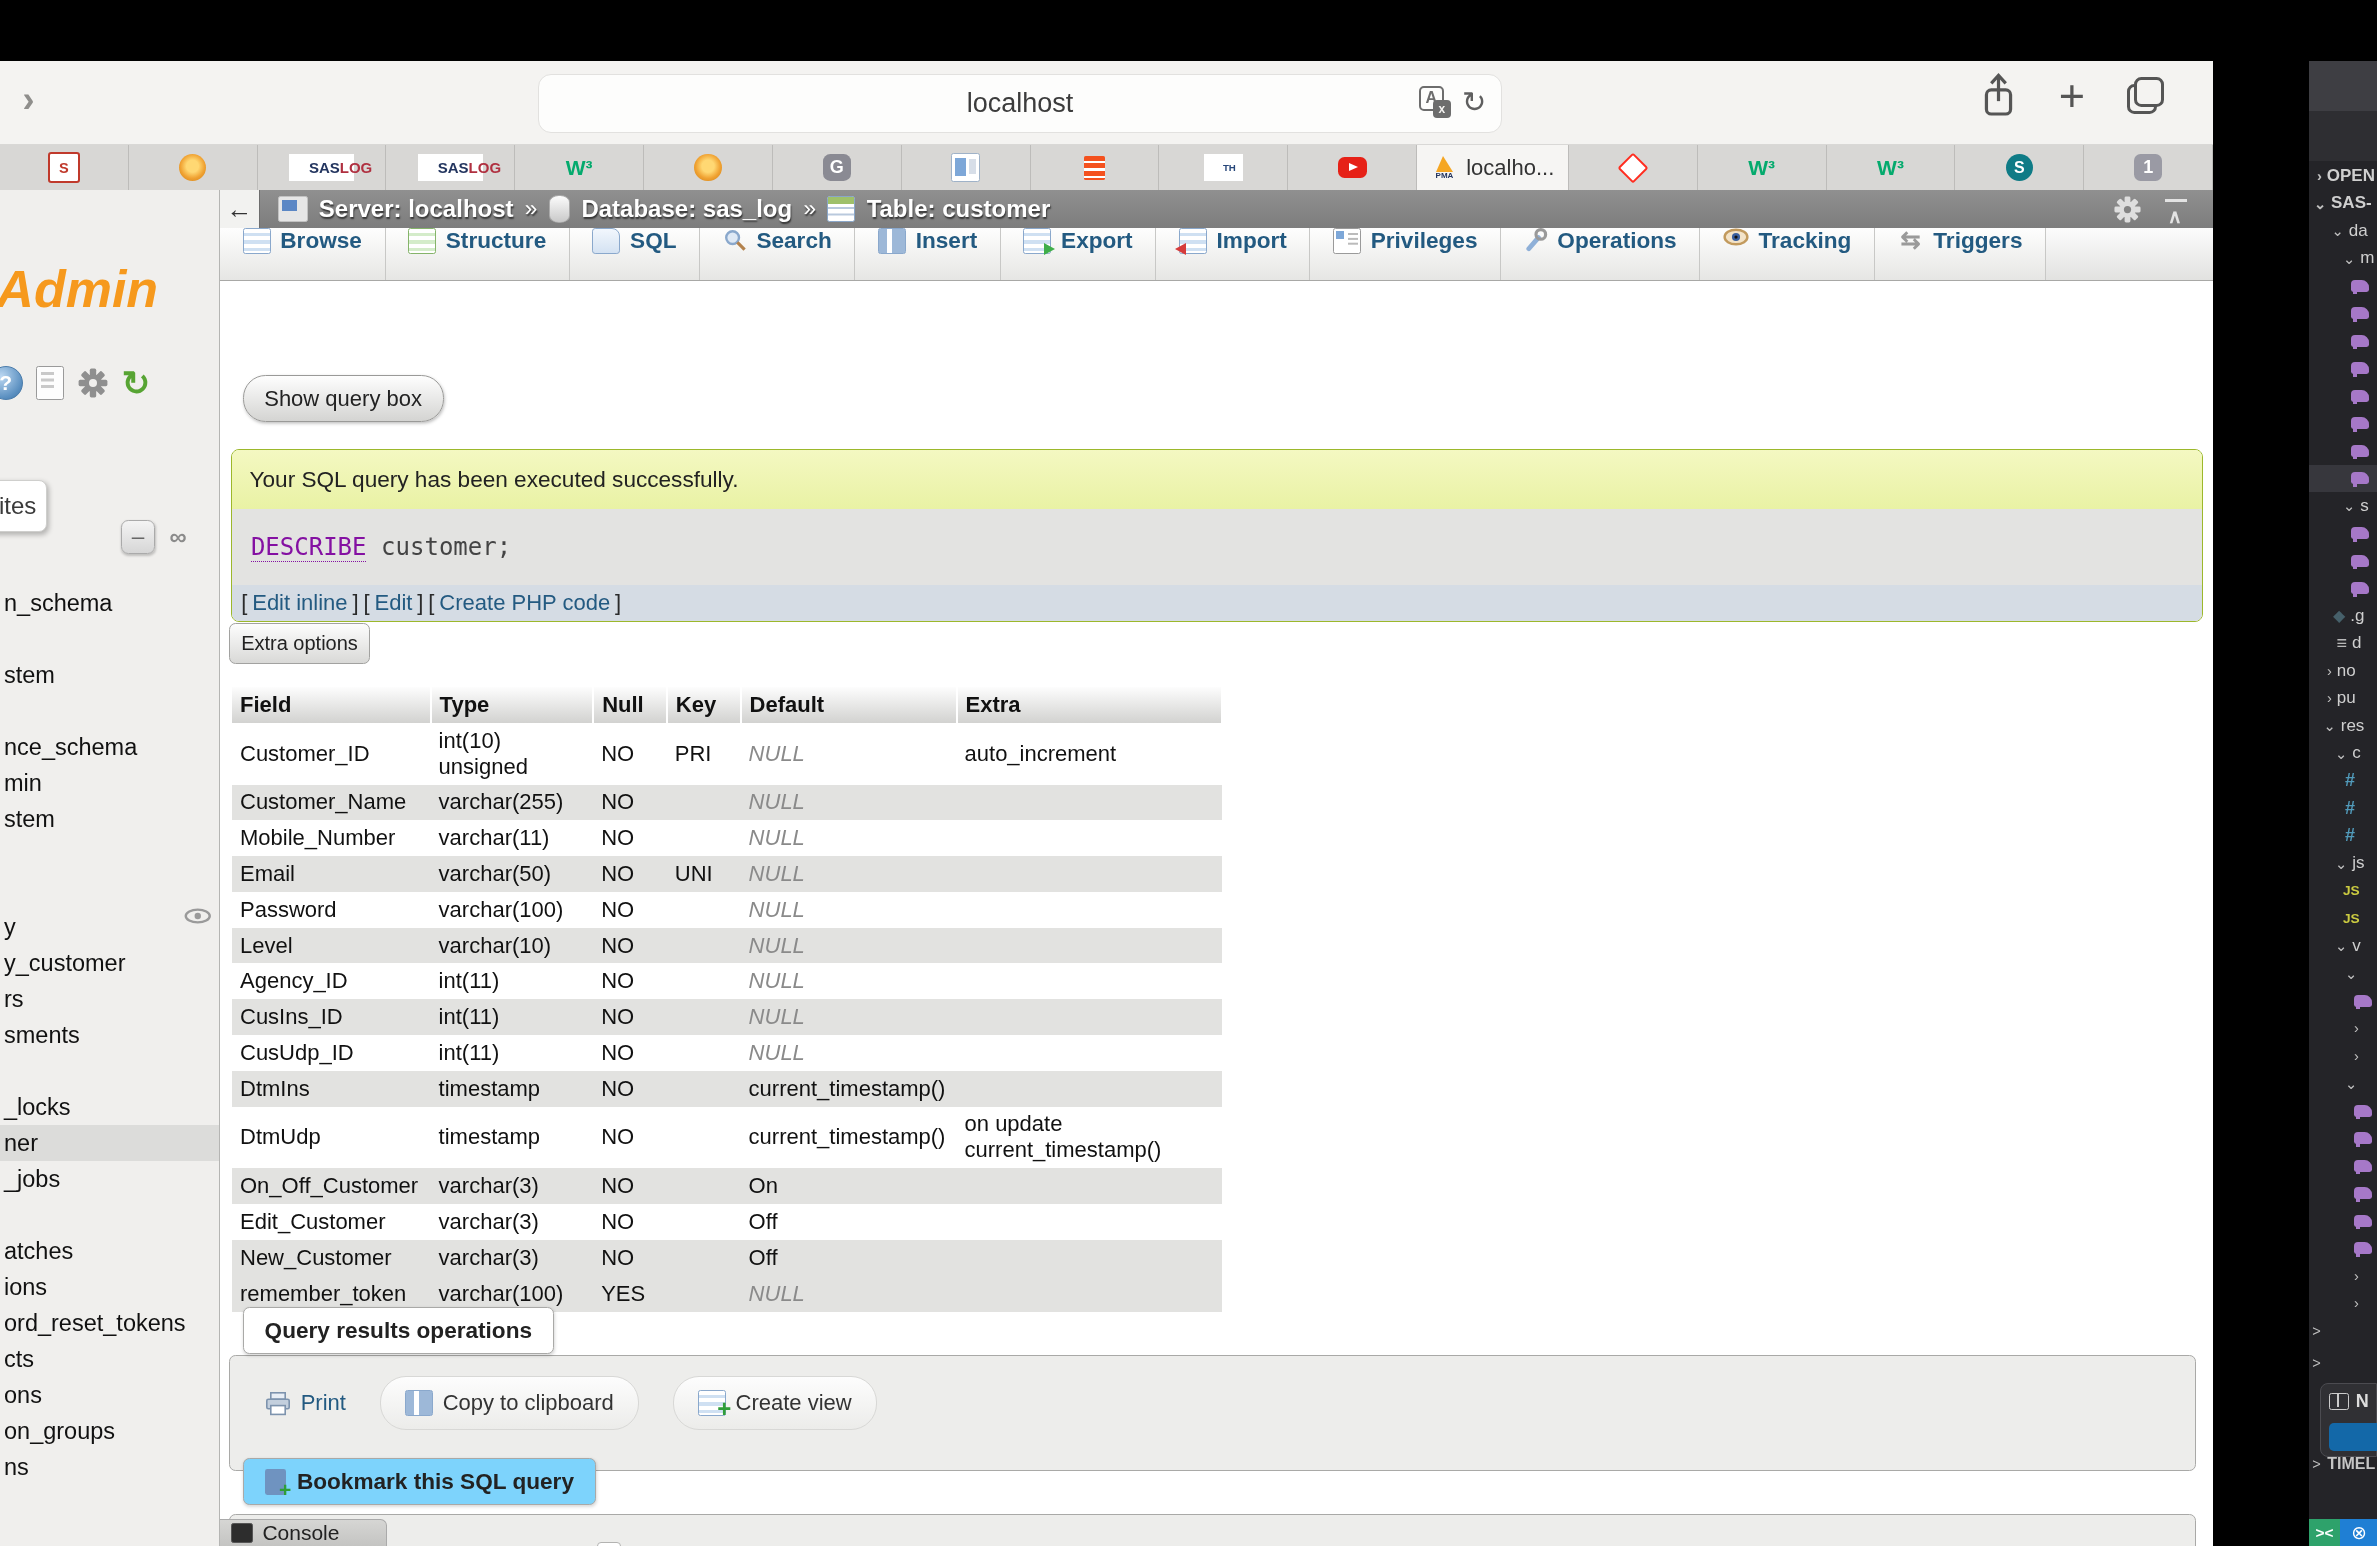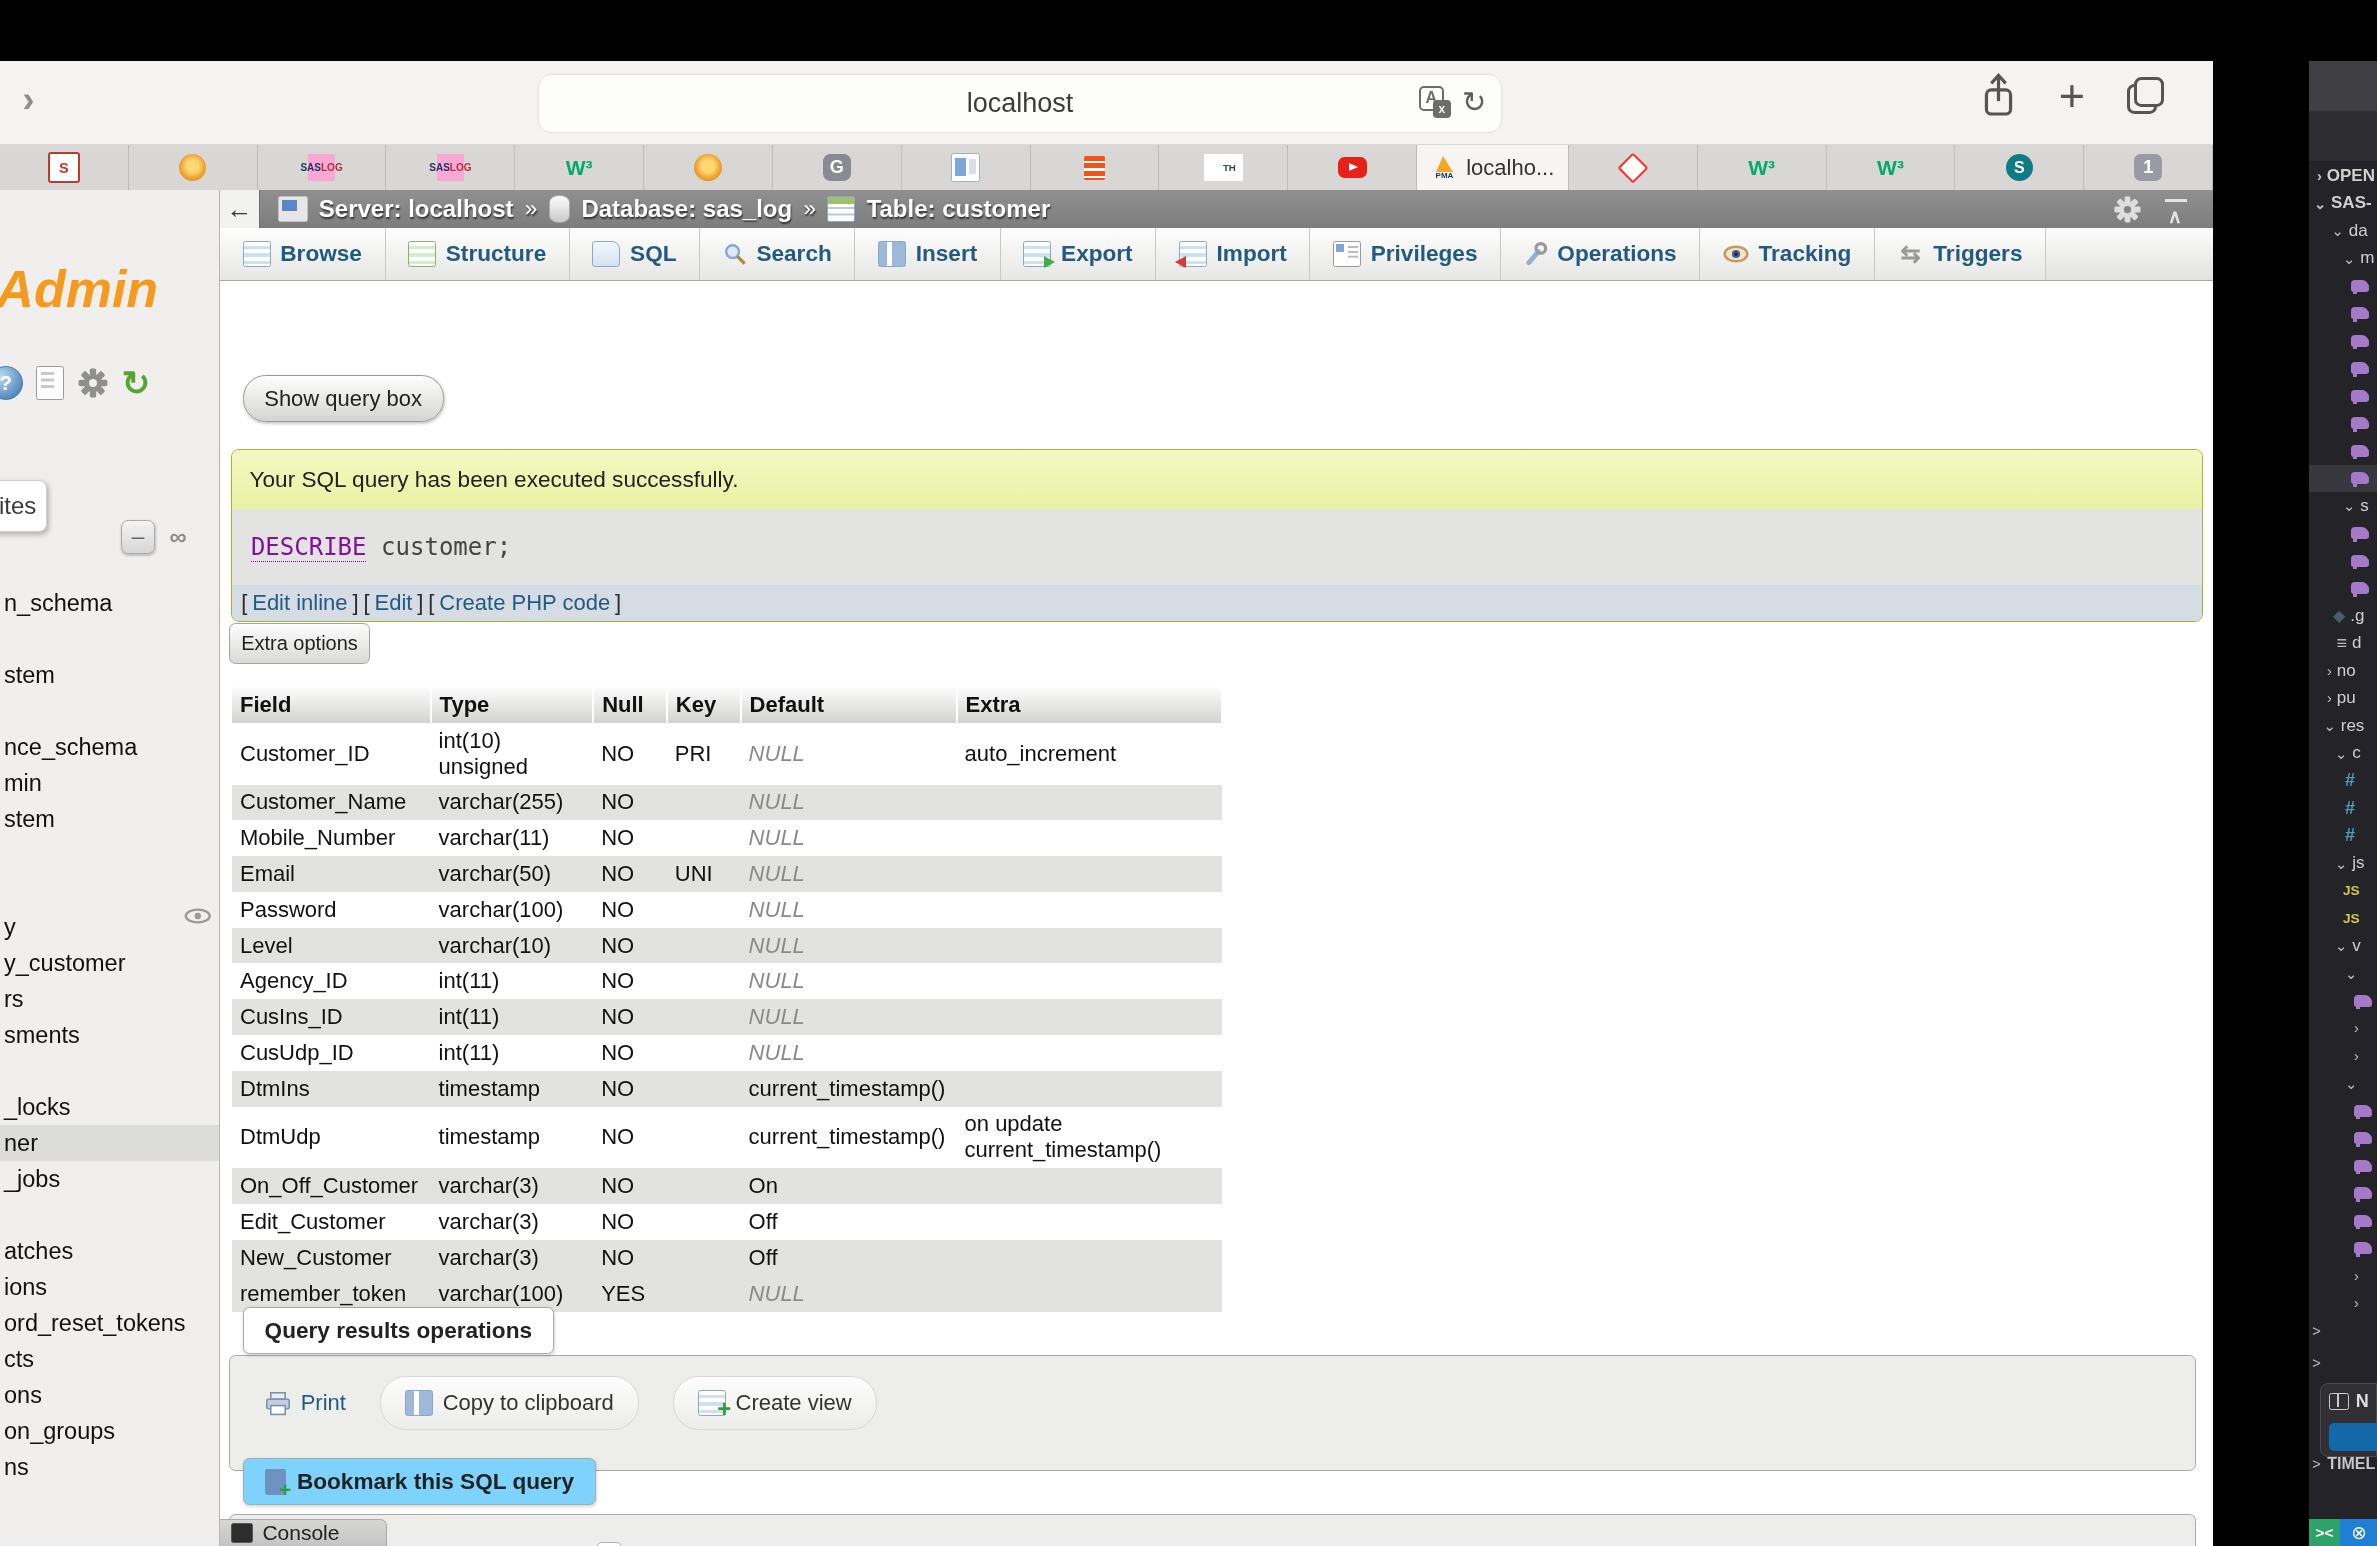--- a/index.html
+++ b/index.html
@@ -28,21 +28,21 @@
   svg.share{display:block;}
 
   
   #tabstrip{left:0;top:84px;width:2213px;height:45px;background:#d8d7d5;display:flex;}
   .tab{flex:1 1 0;border-right:0.8px solid #bdbcba;display:flex;align-items:center;justify-content:center;gap:8px;overflow:hidden;}
   .tab.active{flex:1.18 1 0;background:#f6f5f3;border-right:0.8px solid #bdbcba;}
   .tab .t-label{font-size:22px;color:#333;white-space:nowrap;}
   .fv{width:27.5px;height:27.5px;display:flex;align-items:center;justify-content:center;font-weight:700;}
   .fv-squat{background:#fff;border:2.4px solid #c0392b;color:#c0392b;font-size:14.6px;border-radius:3.2px;}
   .fv-medal{background:radial-gradient(circle at 50% 45%,#ffd873 0 30%,#f0a232 60%,#c97b14 100%);border-radius:50%;}
-  .fv-saslog{background:#f9a8d4;color:#8c1d2f;font-size:10px;letter-spacing:0;}
+  .fv-saslog{background:#ffffff;color:#8c1d2f;font-size:15px;letter-spacing:0;padding-left:38px;}
   .fv-saslog b{color:#23355f;} .fv-saslog i{font-style:normal;color:#b03040;}
   .fv-w3{color:#04aa6d;font-size:21px;}
   .fv-g{background:#8a8a93;color:#fff;border-radius:7.3px;font-size:18px;}
   .fv-doc{background:#fff;border:1.6px solid #9fb2c8;border-radius:2.4px;position:relative;}
   .fv-doc i{position:absolute;left:3.2px;top:4px;width:10.5px;height:18px;background:#7da7d8;}
   .fv-doc b{position:absolute;right:3.2px;top:5.7px;width:7.3px;height:14.6px;background:#d7dee8;}
   .fv-brick{background:repeating-linear-gradient(180deg,#f4511e 0 4.9px,#fff 4.9px 7.3px);width:21px;height:24px;border-radius:1.6px;}
   .fv-thin{background:#fff;color:#27477a;font-size:9.7px;padding-left:12px;}
   .fv-yt{background:#e62117;border-radius:6.5px;width:29px;height:21px;position:relative;}
   .fv-yt i{position:absolute;left:11.3px;top:5.7px;border-left:9px solid #fff;border-top:4.9px solid transparent;border-bottom:4.9px solid transparent;}
@@ -90,21 +90,21 @@
   .ic-table i{position:absolute;left:0;top:0;width:100%;height:6.5px;background:#9fc06a;}
   .ic-table b{position:absolute;left:0;top:9.7px;width:100%;height:2.4px;background:#b9c9dd;box-shadow:0 6.5px 0 #b9c9dd;}
   .crumb .sep{font-weight:400;font-size:22.6px;}
   #bar-right{position:absolute;right:22.6px;top:4.9px;display:flex;gap:21px;align-items:center;}
   .ic-collapse{width:27.5px;height:24px;position:relative;}
   .ic-collapse i{position:absolute;left:1.6px;top:1.6px;width:22.6px;height:3.2px;background:#e3e3e3;}
   .ic-collapse b{position:absolute;left:4.9px;top:8px;color:#e3e3e3;font-size:19.4px;font-weight:700;}
 
   #menubar{left:0;top:38px;width:1993px;height:53px;background:linear-gradient(#fcfcfc,#e2e2e0);
            border-bottom:1.6px solid #a8a8a6;display:flex;box-sizing:border-box;}
-  .mtab{display:flex;align-items:center;gap:9.7px;padding:0 22.6px;border-right:0.8px solid #c8c8c6;
+  .mtab{display:flex;align-items:flex-start;gap:9.7px;padding:0 22.6px;border-right:0.8px solid #c8c8c6;
         color:#235a81;font-weight:700;font-size:22.6px;background:linear-gradient(#fefefe,#e6e6e4);}
   .mi{width:26px;height:24px;position:relative;flex:0 0 auto;}
   .mi-sheet{background:repeating-linear-gradient(180deg,#fff 0 4px,#cfe0f2 4px 7.3px);border:1.6px solid #8aa8cc;border-radius:2.4px;}
   .mi-green{background:repeating-linear-gradient(180deg,#fff 0 4px,#d4ecca 4px 7.3px);border:1.6px solid #85b46a;border-radius:2.4px;}
   .mi-doc{background:linear-gradient(#f2f7fd,#d4e2f2);border:1.6px solid #8aa8cc;border-radius:3.2px 8px 3.2px 3.2px;}
   .mi-cols{background:linear-gradient(90deg,#9db8d8 0 8px,#fff 8px 13px,#9db8d8 13px 22.6px);border:1.6px solid #8aa8cc;border-radius:2.4px;}
   .mi-arrow-g::after{content:"";position:absolute;right:-4.9px;bottom:-1.6px;border-left:11.3px solid #3fae49;
                      border-top:6.5px solid transparent;border-bottom:6.5px solid transparent;}
   .mi-arrow-r::after{content:"";position:absolute;left:-4.9px;bottom:-1.6px;border-right:11.3px solid #d63b3b;
                      border-top:6.5px solid transparent;border-bottom:6.5px solid transparent;}

